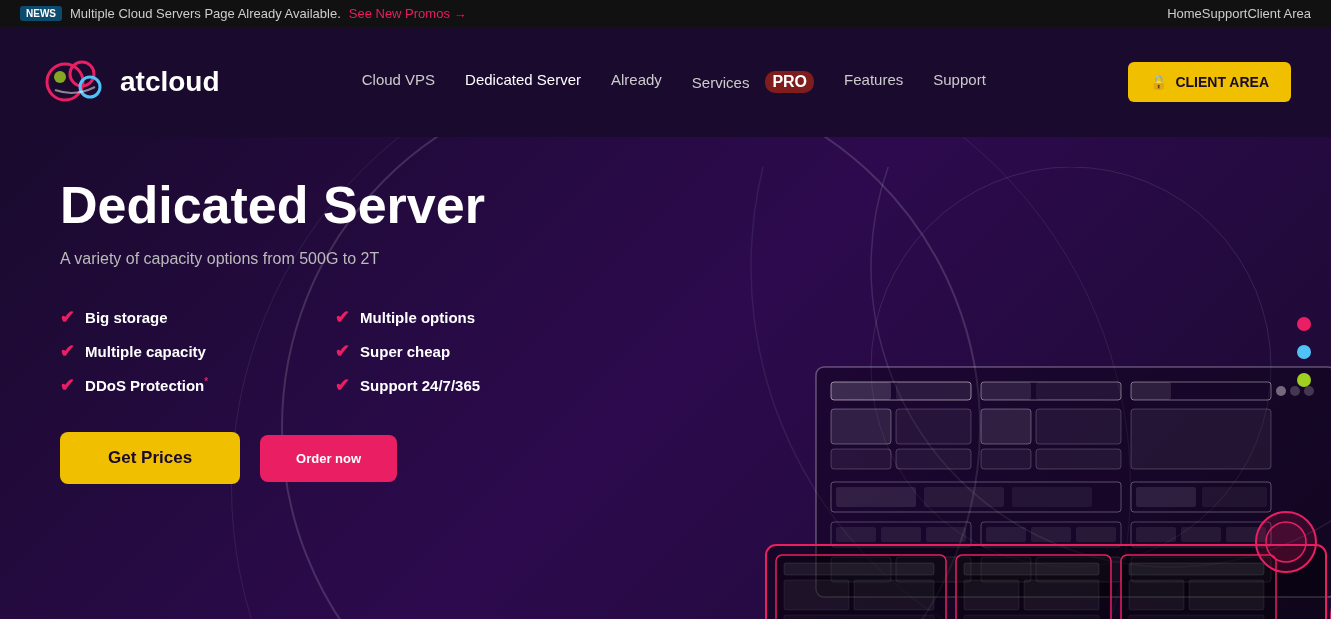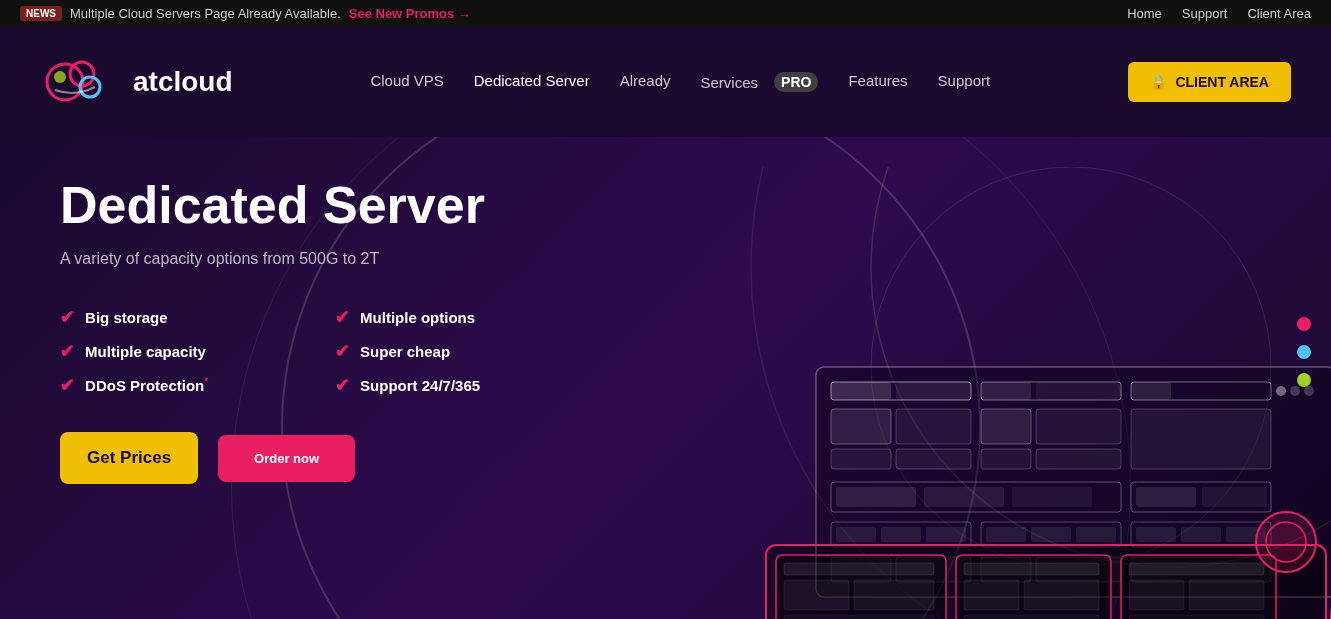--- a/index.html
+++ b/index.html
@@ -20,40 +20,39 @@
       justify-content: space-between;
       padding: 6px 20px;
       font-size: 13px;
     }
     .top-bar-left {
       display: flex;
       align-items: center;
       gap: 8px;
     }
     .news-badge {
-      background: #7f1d1d;
+      background: #0c4a6e;
       color: #fff;
       font-size: 10px;
       font-weight: bold;
       padding: 2px 6px;
       border-radius: 3px;
       text-transform: uppercase;
     }
     .top-bar-text {
       color: #ccc;
       font-size: 13px;
     }
     .top-bar-link {
       color: #e91e63;
       text-decoration: none;
-      font-weight: 700;
+      font-weight: 400;
     }
     .top-bar-right {
       display: flex;
-      gap: 20px;
       align-items: center;
     }
     .top-bar-right a {
       color: #ccc;
       text-decoration: none;
       font-size: 13px;
     }
 
     
     .main-nav {
@@ -62,21 +61,21 @@
       align-items: center;
       justify-content: space-between;
       padding: 0 40px;
       height: 110px;
       position: relative;
       z-index: 10;
     }
     .logo {
       display: flex;
       align-items: center;
-      gap: 23px;
+      gap: 10px;
     }
     .logo-icon {
       width: 70px;
       height: 60px;
     }
     .logo-text {
       font-size: 28px;
       font-weight: 700;
       color: #fff;
     }
@@ -91,23 +90,23 @@
       font-size: 15px;
       font-weight: 500;
       cursor: pointer;
     }
     .services-wrapper {
       display: flex;
       align-items: center;
       gap: 16px;
     }
     .pro-badge {
-      background: #404040;
-      color: #fff;
-      font-size: 14px;
+      background: #7f1d1d;
+      color: #fff;
+      font-size: 16px;
       font-weight: bold;
       padding: 2px 7px;
       border-radius: 10px;
       text-transform: uppercase;
     }
     .client-area-btn {
       background: #f0c000;
       color: #1a0a2e;
       font-weight: 700;
       font-size: 14px;
@@ -176,21 +175,21 @@
     .cta-buttons {
       display: flex;
       gap: 20px;
       align-items: center;
     }
     .btn-get-prices {
       background: #f0c000;
       color: #1a0a2e;
       font-weight: 700;
       font-size: 17px;
-      padding: 16px 27px;
+      padding: 16px 48px;
       border-radius: 8px;
       border: none;
       cursor: pointer;
       text-decoration: none;
     }
     .btn-order-now {
       background: #e91e63;
       color: #fff;
       font-weight: 700;
       font-size: 13px;

